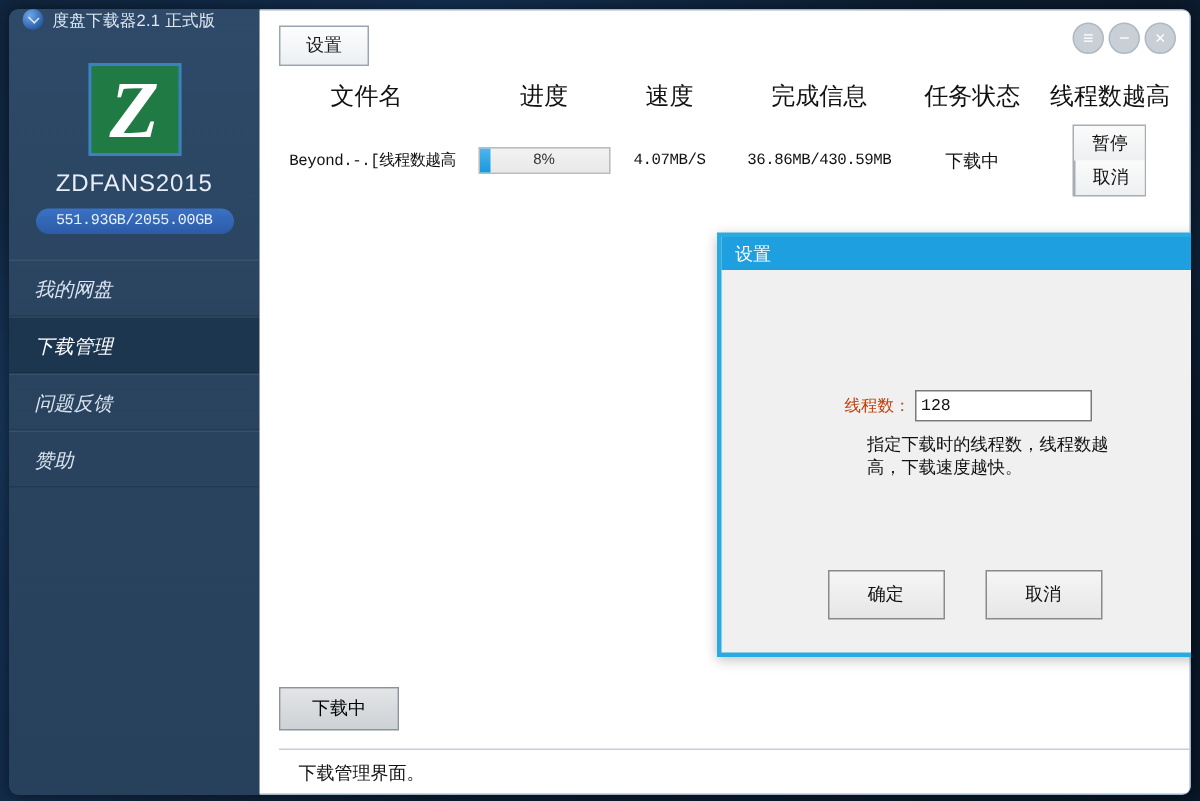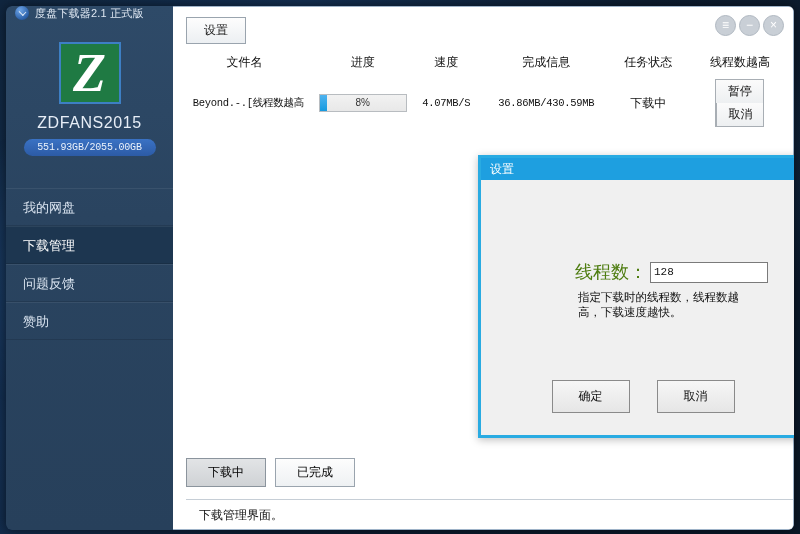--- a/index.html
+++ b/index.html
@@ -133,21 +133,22 @@
     line-height: 17px;
     border-radius: 9px;
     background: linear-gradient(180deg, #3a72c4 0%, #2c5ba6 100%);
     color: #e9f1fb;
     font-size: 10px;
     font-family: "Liberation Mono", monospace;
     letter-spacing: -0.2px;
   }
 
   .nav {
-    margin-top: 32px;
+    margin-top: 17px;
+    font-style: italic;
   }
   .nav-item {
     height: 38px;
     line-height: 38px;
     padding-left: 17px;
     color: #dae4f0;
     font-size: 13px;
     border-top: 1px solid rgba(255,255,255,0.07);
     border-bottom: 1px solid rgba(0,0,0,0.12);
     cursor: pointer;
@@ -219,21 +220,21 @@
   .dl-table {
     margin-top: 8px;
     width: 100%;
     border-collapse: collapse;
     font-size: 12px;
     color: #111;
   }
   .dl-table th {
     font-weight: normal;
     padding: 2px 0 6px;
-    font-size: 12px;
+    font-size: 16px;
     text-align: center;
   }
   .dl-table td {
     padding: 2px 0;
     text-align: center;
     vertical-align: middle;
   }
   .col-name { width: 140px; }
   .col-prog { width: 92px; }
   .col-speed { width: 72px; }
@@ -350,24 +351,23 @@
     height: 255px;
   }
   .field-row {
     position: absolute;
     left: 82px;
     top: 80px;
     display: flex;
     align-items: center;
   }
   .field-label {
-    font-size: 18px;
-    color: #4d7c0f;
+    font-size: 11px;
+    color: #c2410c;
     margin-right: 3px;
-    margin-left: 12px;
   }
   .field-input {
     width: 118px;
     height: 21px;
     border: 1px solid #7a7a7a;
     background: #ffffff;
     font-size: 11px;
     font-family: "Liberation Mono", monospace;
     padding: 0 3px;
     box-sizing: border-box;
@@ -480,21 +480,20 @@
               <span class="ctrl-btn">暂停</span>
               <span class="ctrl-btn">取消</span>
             </span>
           </td>
         </tr>
       </tbody>
     </table>
 
     <div class="bottom-tabs">
       <div class="tab-btn active">下载中</div>
-      <div class="tab-btn">已完成</div>
     </div>
 
     <div class="statusbar">
       <span>下载管理界面。</span>
     </div>
 
     <div id="settings-dialog">
       <div class="dlg-title">设置</div>
       <div class="dlg-body">
         <div class="field-row">

